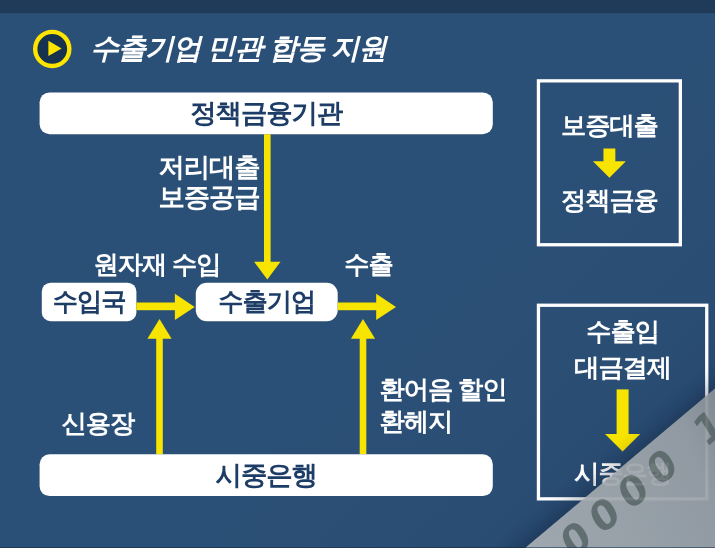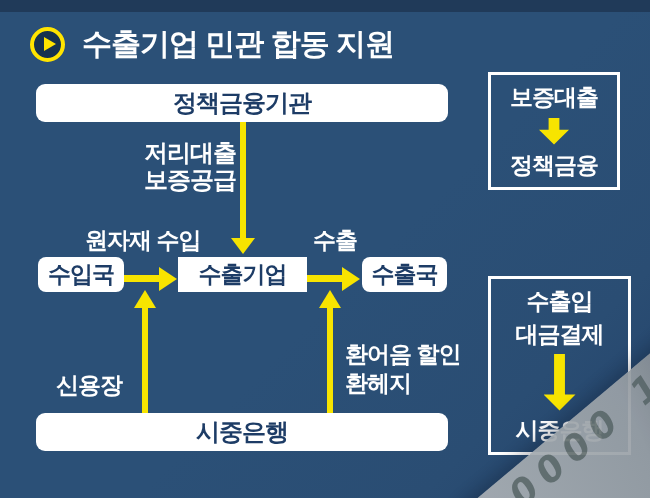--- a/index.html
+++ b/index.html
@@ -10,28 +10,28 @@
     -webkit-font-smoothing:antialiased;
   }
   .top-band{position:absolute;left:0;top:0;width:650px;height:12px;background:#203a59;}
   .abs{position:absolute;}
 
   
   .play-icon{left:30px;top:27px;width:27px;height:27px;border-radius:50%;
     border:4px solid #ffe400;background:#16324f;}
   .play-tri{position:absolute;left:10px;top:6px;width:0;height:0;
     border-left:12px solid #ffe400;border-top:7.5px solid transparent;border-bottom:7.5px solid transparent;}
-  .title{left:82px;top:27px;font-size:30px;font-weight:bold;color:#ffffff;letter-spacing:-1px;line-height:34px;white-space:nowrap;}
+  .title{left:82px;top:27px;font-size:26px;font-weight:bold;color:#ffffff;letter-spacing:-1px;line-height:34px;white-space:nowrap;font-style:italic;}
 
   
   .wbox{background:#ffffff;border-radius:9px;display:flex;align-items:center;justify-content:center;
     color:#1d3c66;font-weight:bold;font-size:24px;letter-spacing:-1px;white-space:nowrap;}
   .box-policy{left:36px;top:84px;width:412px;height:38px;}
   .box-importer{left:38px;top:257px;width:86px;height:35px;font-size:23px;border-radius:8px;}
-  .box-exporter{left:178px;top:257px;width:129px;height:35px;font-size:23px;border-radius:0;}
+  .box-exporter{left:178px;top:257px;width:129px;height:35px;font-size:23px;border-radius:10px;}
   .box-country{left:362px;top:257px;width:85px;height:35px;font-size:23px;border-radius:8px;}
   .box-bank{left:36px;top:413px;width:412px;height:38px;}
 
   
   .yl{background:#f7e400;}
   .shaft-v{width:6px;}
   .shaft-h{height:7px;}
   .head-down{width:0;height:0;border-left:12px solid transparent;border-right:12px solid transparent;border-top:16px solid #f7e400;}
   .head-up{width:0;height:0;border-left:11px solid transparent;border-right:11px solid transparent;border-bottom:18px solid #f7e400;}
   .head-right{width:0;height:0;border-top:12px solid transparent;border-bottom:12px solid transparent;border-left:18px solid #f7e400;}
@@ -40,22 +40,22 @@
   .flabel{color:#ffffff;font-weight:bold;font-size:23px;letter-spacing:-1px;line-height:27px;white-space:nowrap;}
   .lbl-policy{left:124px;top:139px;width:112px;text-align:right;font-size:24px;}
   .lbl-raw{left:85px;top:227px;width:132px;text-align:left;}
   .lbl-export{left:302px;top:227px;width:66px;text-align:center;}
   .lbl-credit{left:56px;top:372px;width:90px;text-align:left;}
   .lbl-bill{left:345px;top:340px;text-align:left;line-height:29px;}
 
   
   .panel{border:3px solid #ffffff;box-sizing:border-box;display:flex;flex-direction:column;
     align-items:center;justify-content:center;color:#ffffff;font-weight:bold;font-size:23px;letter-spacing:-1px;}
-  .panel-1{left:488px;top:72px;width:132px;height:118px;gap:7px;}
-  .panel-2{left:488px;top:276px;width:143px;height:179px;gap:6px;}
+  .panel-1{left:488px;top:72px;width:132px;height:152px;gap:7px;}
+  .panel-2{left:488px;top:276px;width:156px;height:179px;gap:6px;}
   .panel .line{line-height:27px;white-space:nowrap;}
   .block-arrow-short{width:30px;height:27px;background:#f7e400;
     clip-path:polygon(32% 0,68% 0,68% 45%,100% 45%,50% 100%,0 45%,32% 45%);}
   .block-arrow-long{width:32px;height:57px;background:#f7e400;
     clip-path:polygon(33% 0,67% 0,67% 72%,100% 72%,50% 100%,0 72%,33% 72%);}
 
   
   .money{position:absolute;inset:0;overflow:hidden;pointer-events:none;}
   .note{position:absolute;left:468px;top:506px;width:360px;height:250px;
     transform:rotate(-40deg);transform-origin:0 0;opacity:.93;
@@ -83,21 +83,20 @@
   <div class="abs flabel lbl-policy">
     <div>저리대출</div>
     <div>보증공급</div>
   </div>
 
   <div class="abs flabel lbl-raw">원자재 수입</div>
   <div class="abs flabel lbl-export">수출</div>
 
   <div class="abs wbox box-importer">수입국</div>
   <div class="abs wbox box-exporter">수출기업</div>
-  <div class="abs wbox box-country">수출국</div>
 
   <div class="abs yl shaft-h" style="left:124px;top:275px;width:37px;"></div>
   <div class="abs head-right" style="left:159px;top:267px;"></div>
   <div class="abs yl shaft-h" style="left:307px;top:275px;width:37px;"></div>
   <div class="abs head-right" style="left:342px;top:267px;"></div>
 
   <div class="abs head-up" style="left:134px;top:290px;"></div>
   <div class="abs yl shaft-v" style="left:142px;top:306px;height:107px;"></div>
   <div class="abs head-up" style="left:319px;top:290px;"></div>
   <div class="abs yl shaft-v" style="left:327px;top:306px;height:107px;"></div>

